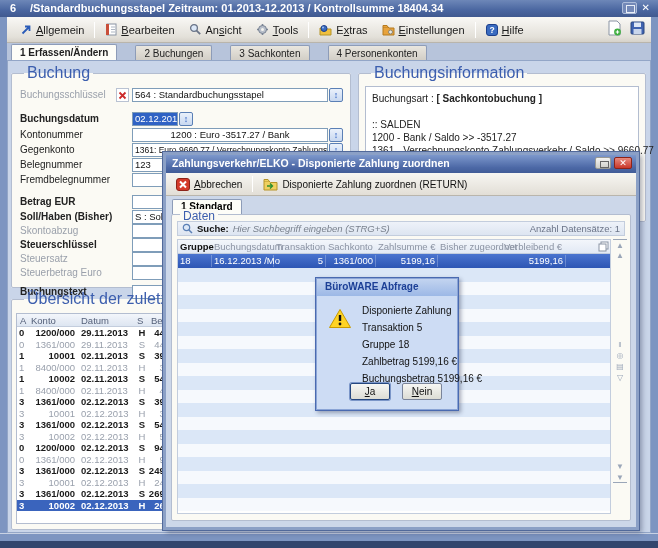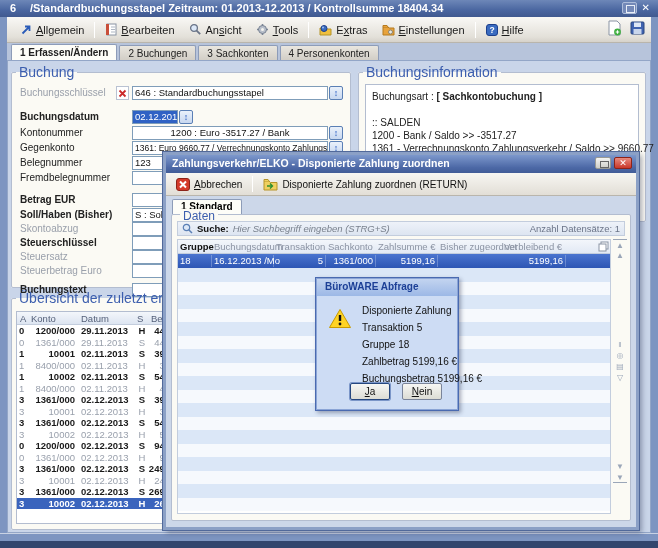--- a/index.html
+++ b/index.html
@@ -18,26 +18,26 @@
   
   .menubar{position:absolute;left:7px;top:17px;width:644px;height:26px;
     background:linear-gradient(#f9f8f5,#e3e0d9 80%,#d6d2ca);border-bottom:1px solid #b9b5ac;display:flex;align-items:center;padding-left:6px;}
   .mi{display:flex;align-items:center;gap:4px;font-size:11px;color:#1a1a1a;padding:3px 7px;white-space:nowrap;}
   .mi u{text-decoration:underline;}
   .msep{width:1px;height:16px;background:#b6b2a9;margin:0 3px;border-right:1px solid #fff;}
   .m-right{position:absolute;right:6px;top:3px;display:flex;gap:8px;align-items:center;}
   
   .tabstrip{position:absolute;left:7px;top:43px;width:644px;height:17px;background:#b7c4db;display:flex;align-items:flex-end;padding-left:4px;}
   .tab{font-size:10px;padding:2px 8px 1px 8px;border:1px solid #8d9cb8;border-bottom:none;border-radius:2px 2px 0 0;
-    background:linear-gradient(#e9e6df,#d2cec6);color:#222;margin-right:2px;white-space:nowrap;}
+    background:linear-gradient(#e9e6df,#d2cec6);color:#222;margin-right:18px;white-space:nowrap;}
   .tab.active{background:#fdfdf8;font-weight:bold;position:relative;z-index:2;padding-bottom:2px;}
   
   .content{position:absolute;left:7px;top:60px;width:644px;height:473px;background:#c9d5e9;border:1px solid #93a6c7;}
   fieldset{position:absolute;margin:0;padding:0;border:1px solid #b3bdd0;border-radius:2px;background:#fbfaf4;}
-  legend{font-size:14px;color:#3c5eae;padding:0 3px;margin-left:4px;}
+  legend{font-size:16px;color:#3c5eae;padding:0 3px;margin-left:12px;}
   
   .frow{position:absolute;left:0;width:100%;height:14px;}
   .lbl{position:absolute;left:8px;top:1px;font-size:10px;color:#222;white-space:nowrap;}
   .lbl.b{font-weight:bold;}
   .lbl.d{color:#9aa0ab;}
   .inp{position:absolute;top:0;height:14px;background:#fff;border:1px solid #7f9db9;font-size:9.5px;line-height:12px;padding:0 2px;color:#111;overflow:hidden;white-space:nowrap;}
   .inp.c{text-align:center;}
   .inp.r{text-align:left;}
   .inp.sel{background:#2f62c4;color:#fff;}
   .cbtn{position:absolute;top:0;width:14px;height:14px;background:linear-gradient(#eaf1fb,#c8d8f0);border:1px solid #5a7fb5;border-radius:2px;
@@ -199,21 +199,21 @@
 
     <fieldset style="left:3px;top:3px;width:340px;height:224px;">
       <legend>Buchung</legend>
       <div class="frow" style="top:6px;">
         <span class="lbl d">Buchungsschlüssel</span>
         <span class="redx" style="left:104px;">
             <svg width="9" height="9" viewBox="0 0 9 9" style="margin:2px auto 0;">
               <path d="M1.5 1.5l6 6M7.5 1.5l-6 6" stroke="#cc2b2b" stroke-width="1.8"></path>
             </svg>
           </span>
-        <span class="inp" style="left:120px;width:196px;">646 : Standardbuchungsstapel</span>
+        <span class="inp" style="left:120px;width:196px;">564 : Standardbuchungsstapel</span>
         <span class="cbtn" style="left:317px;">↕</span>
       </div>
       <div class="frow" style="top:30px;">
         <span class="lbl b">Buchungsdatum</span>
         <span class="inp sel" style="left:120px;width:46px;">02.12.2013</span>
         <span class="cbtn" style="left:167px;">↕</span>
       </div>
       <div class="frow" style="top:46px;">
         <span class="lbl">Kontonummer</span>
         <span class="inp c" style="left:120px;width:196px;">1200 : Euro -3517.27 / Bank</span>

